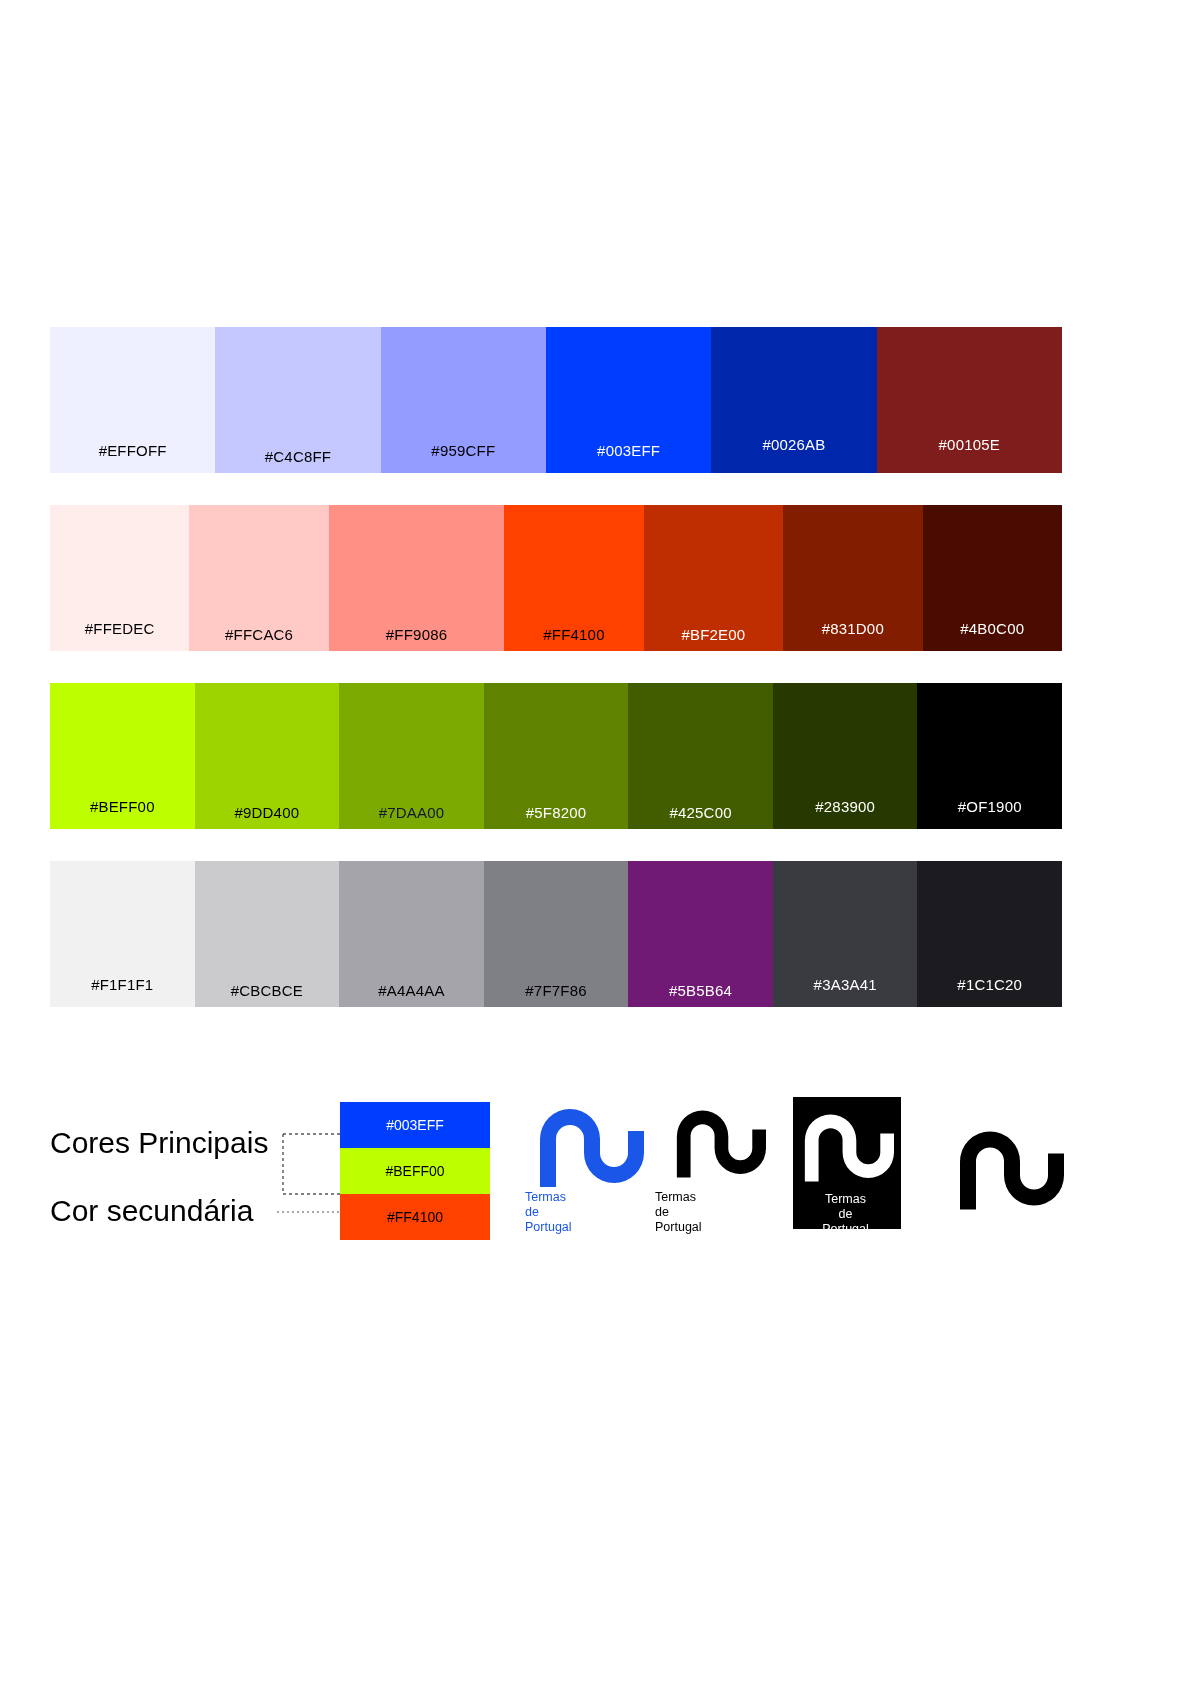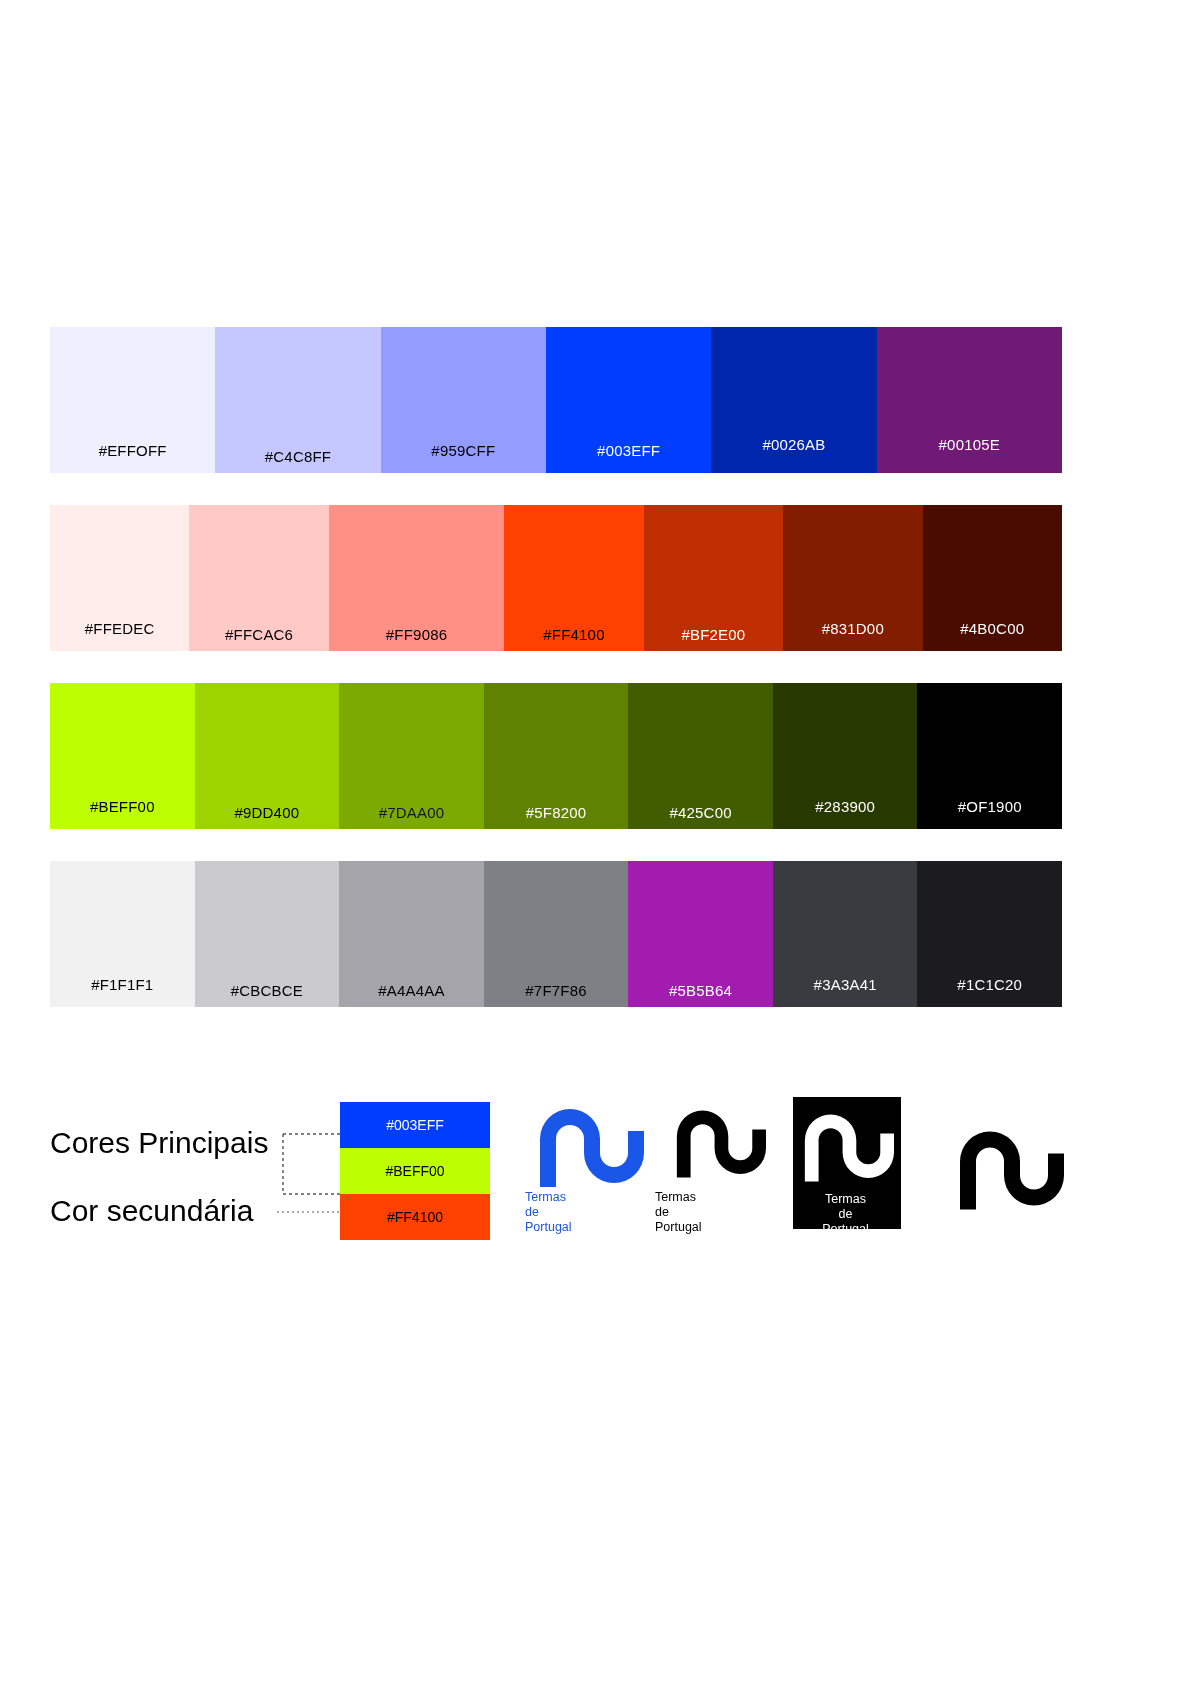--- a/index.html
+++ b/index.html
@@ -179,21 +179,21 @@
         </div>
       <div class="swatch" style="background: rgb(149, 156, 255);">
           <span class="swatch-label lbl-mid" style="color: rgb(0, 0, 0);">#959CFF</span>
         </div>
       <div class="swatch" style="background: rgb(0, 62, 255);">
           <span class="swatch-label lbl-mid" style="color: rgb(255, 255, 255);">#003EFF</span>
         </div>
       <div class="swatch" style="background: rgb(0, 38, 171);">
           <span class="swatch-label lbl-up" style="color: rgb(255, 255, 255);">#0026AB</span>
         </div>
-      <div class="swatch" style="background: #701a75; padding-left: 20px;">
+      <div class="swatch" style="background: #7f1d1d; padding-left: 20px;">
           <span class="swatch-label lbl-up" style="color: rgb(255, 255, 255);">#00105E</span>
         </div>
     </div>
 
     <div class="swatch-row">
       <div class="swatch" style="background: rgb(255, 237, 236);">
           <span class="swatch-label lbl-mid" style="color: rgb(0, 0, 0);">#FFEDEC</span>
         </div>
       <div class="swatch" style="background: rgb(255, 202, 198);">
           <span class="swatch-label lbl-down" style="color: rgb(0, 0, 0);">#FFCAC6</span>
@@ -245,21 +245,21 @@
         </div>
       <div class="swatch" style="background: rgb(203, 203, 206);">
           <span class="swatch-label lbl-down" style="color: rgb(0, 0, 0);">#CBCBCE</span>
         </div>
       <div class="swatch" style="background: rgb(164, 164, 170);">
           <span class="swatch-label lbl-down" style="color: rgb(0, 0, 0);">#A4A4AA</span>
         </div>
       <div class="swatch" style="background: rgb(127, 127, 134);">
           <span class="swatch-label lbl-down" style="color: rgb(0, 0, 0);">#7F7F86</span>
         </div>
-      <div class="swatch" style="background: #a21caf;">
+      <div class="swatch" style="background: #701a75;">
           <span class="swatch-label lbl-down" style="color: rgb(255, 255, 255);">#5B5B64</span>
         </div>
       <div class="swatch" style="background: rgb(58, 58, 65);">
           <span class="swatch-label lbl-mid" style="color: rgb(255, 255, 255);">#3A3A41</span>
         </div>
       <div class="swatch" style="background: rgb(28, 28, 32);">
           <span class="swatch-label lbl-mid" style="color: rgb(255, 255, 255);">#1C1C20</span>
         </div>
     </div>
 

